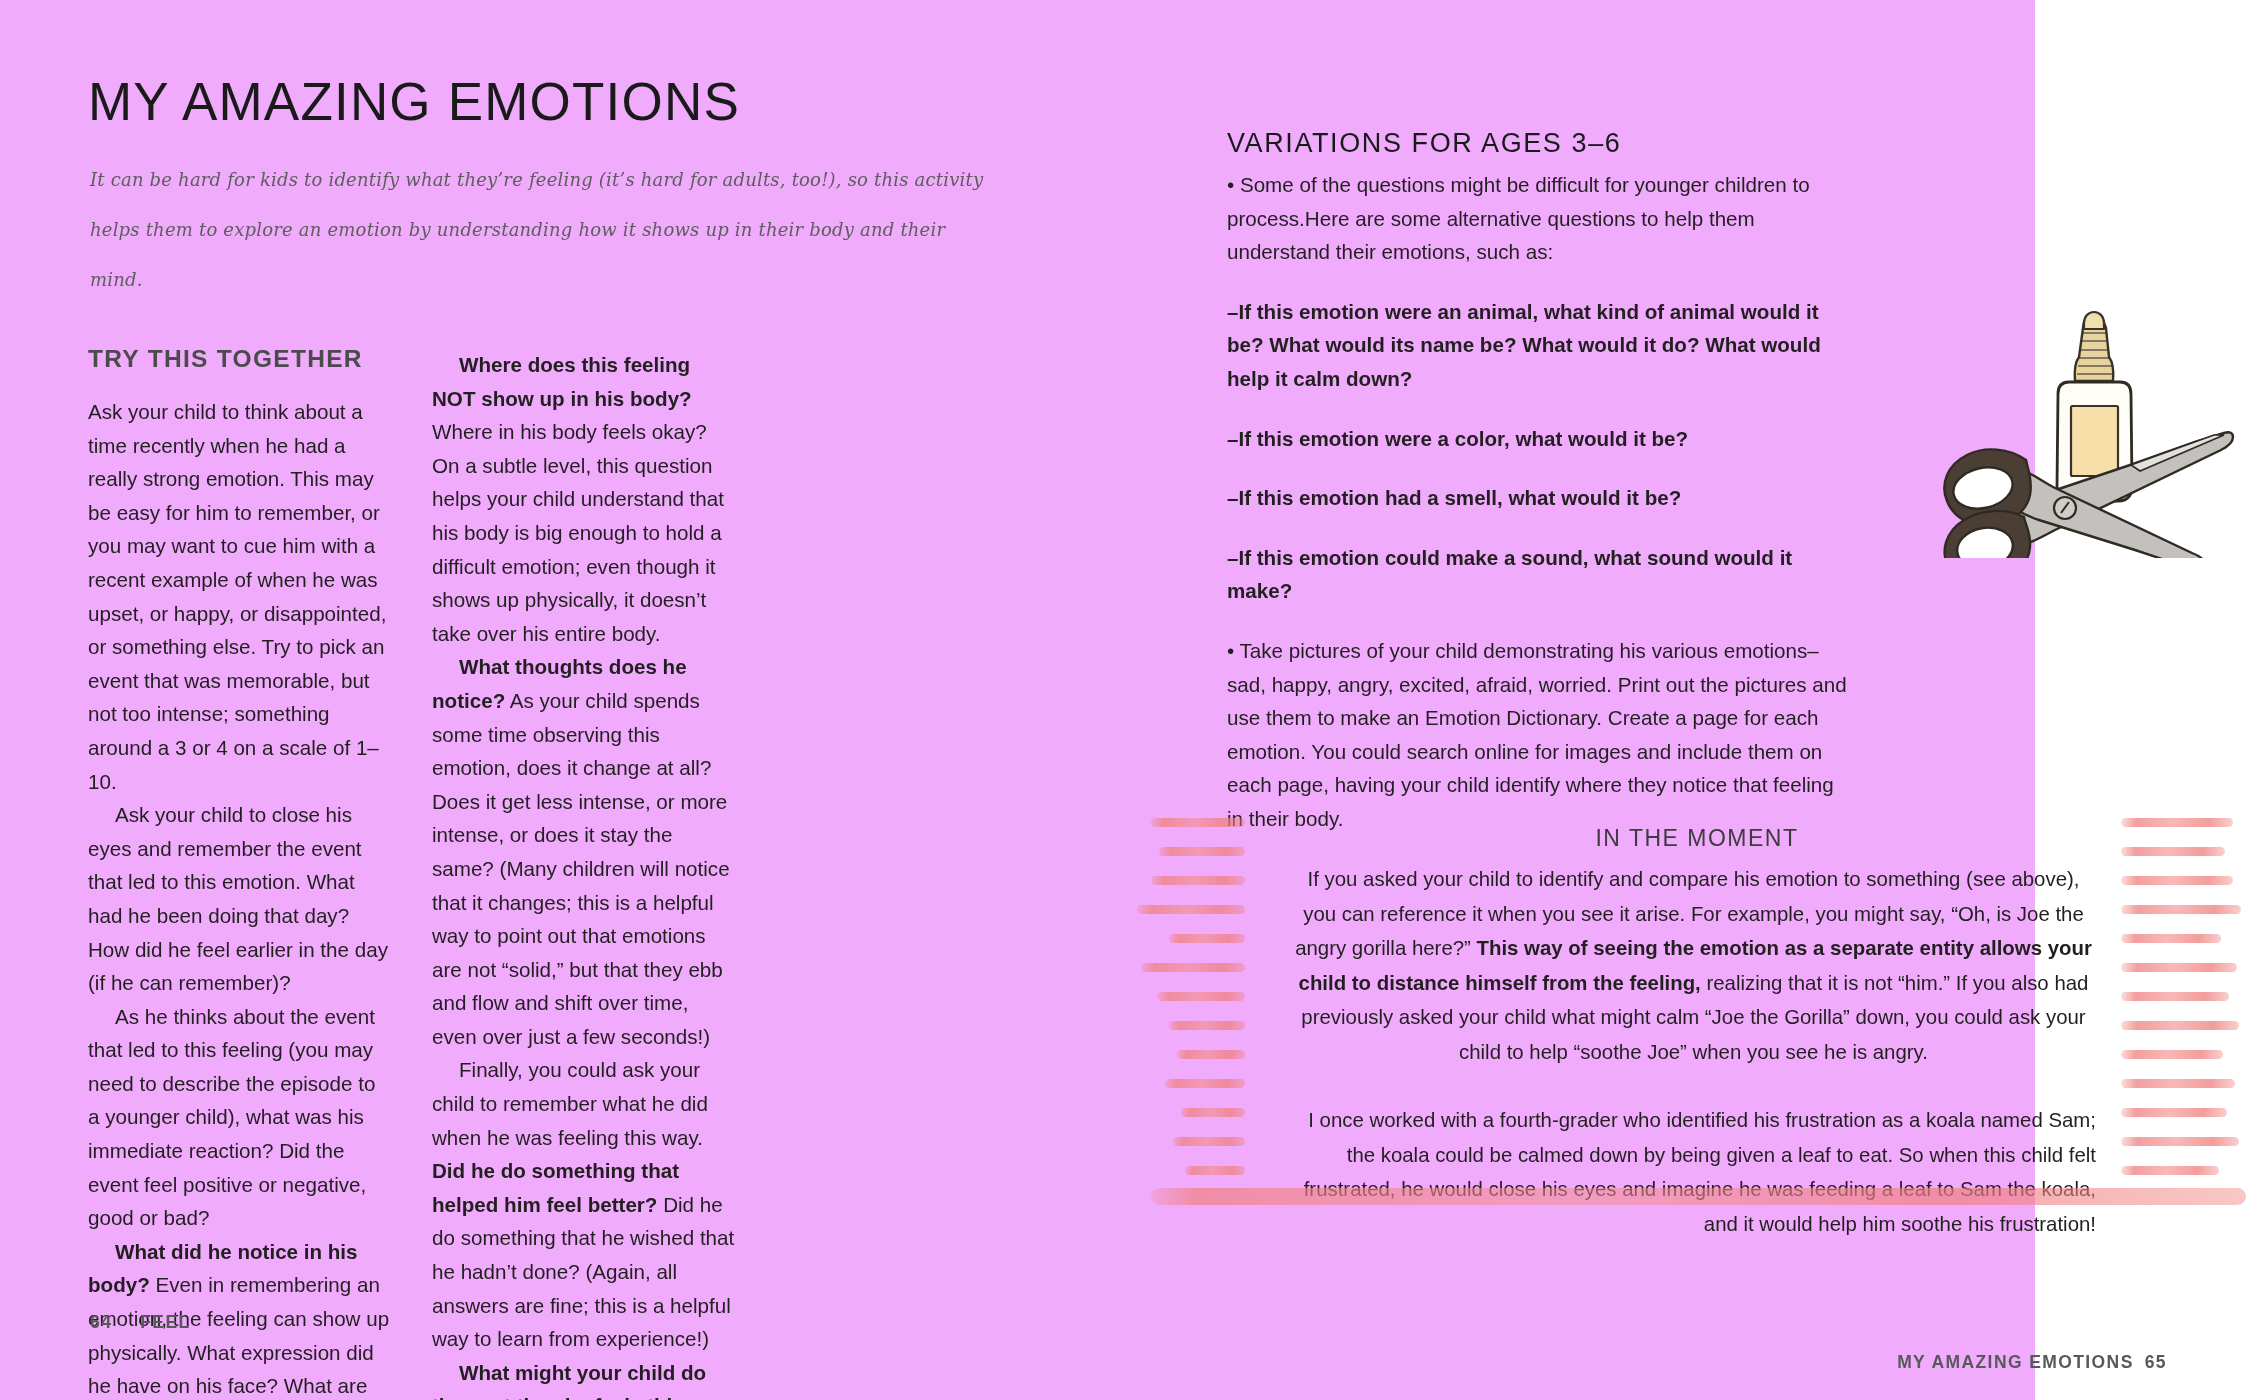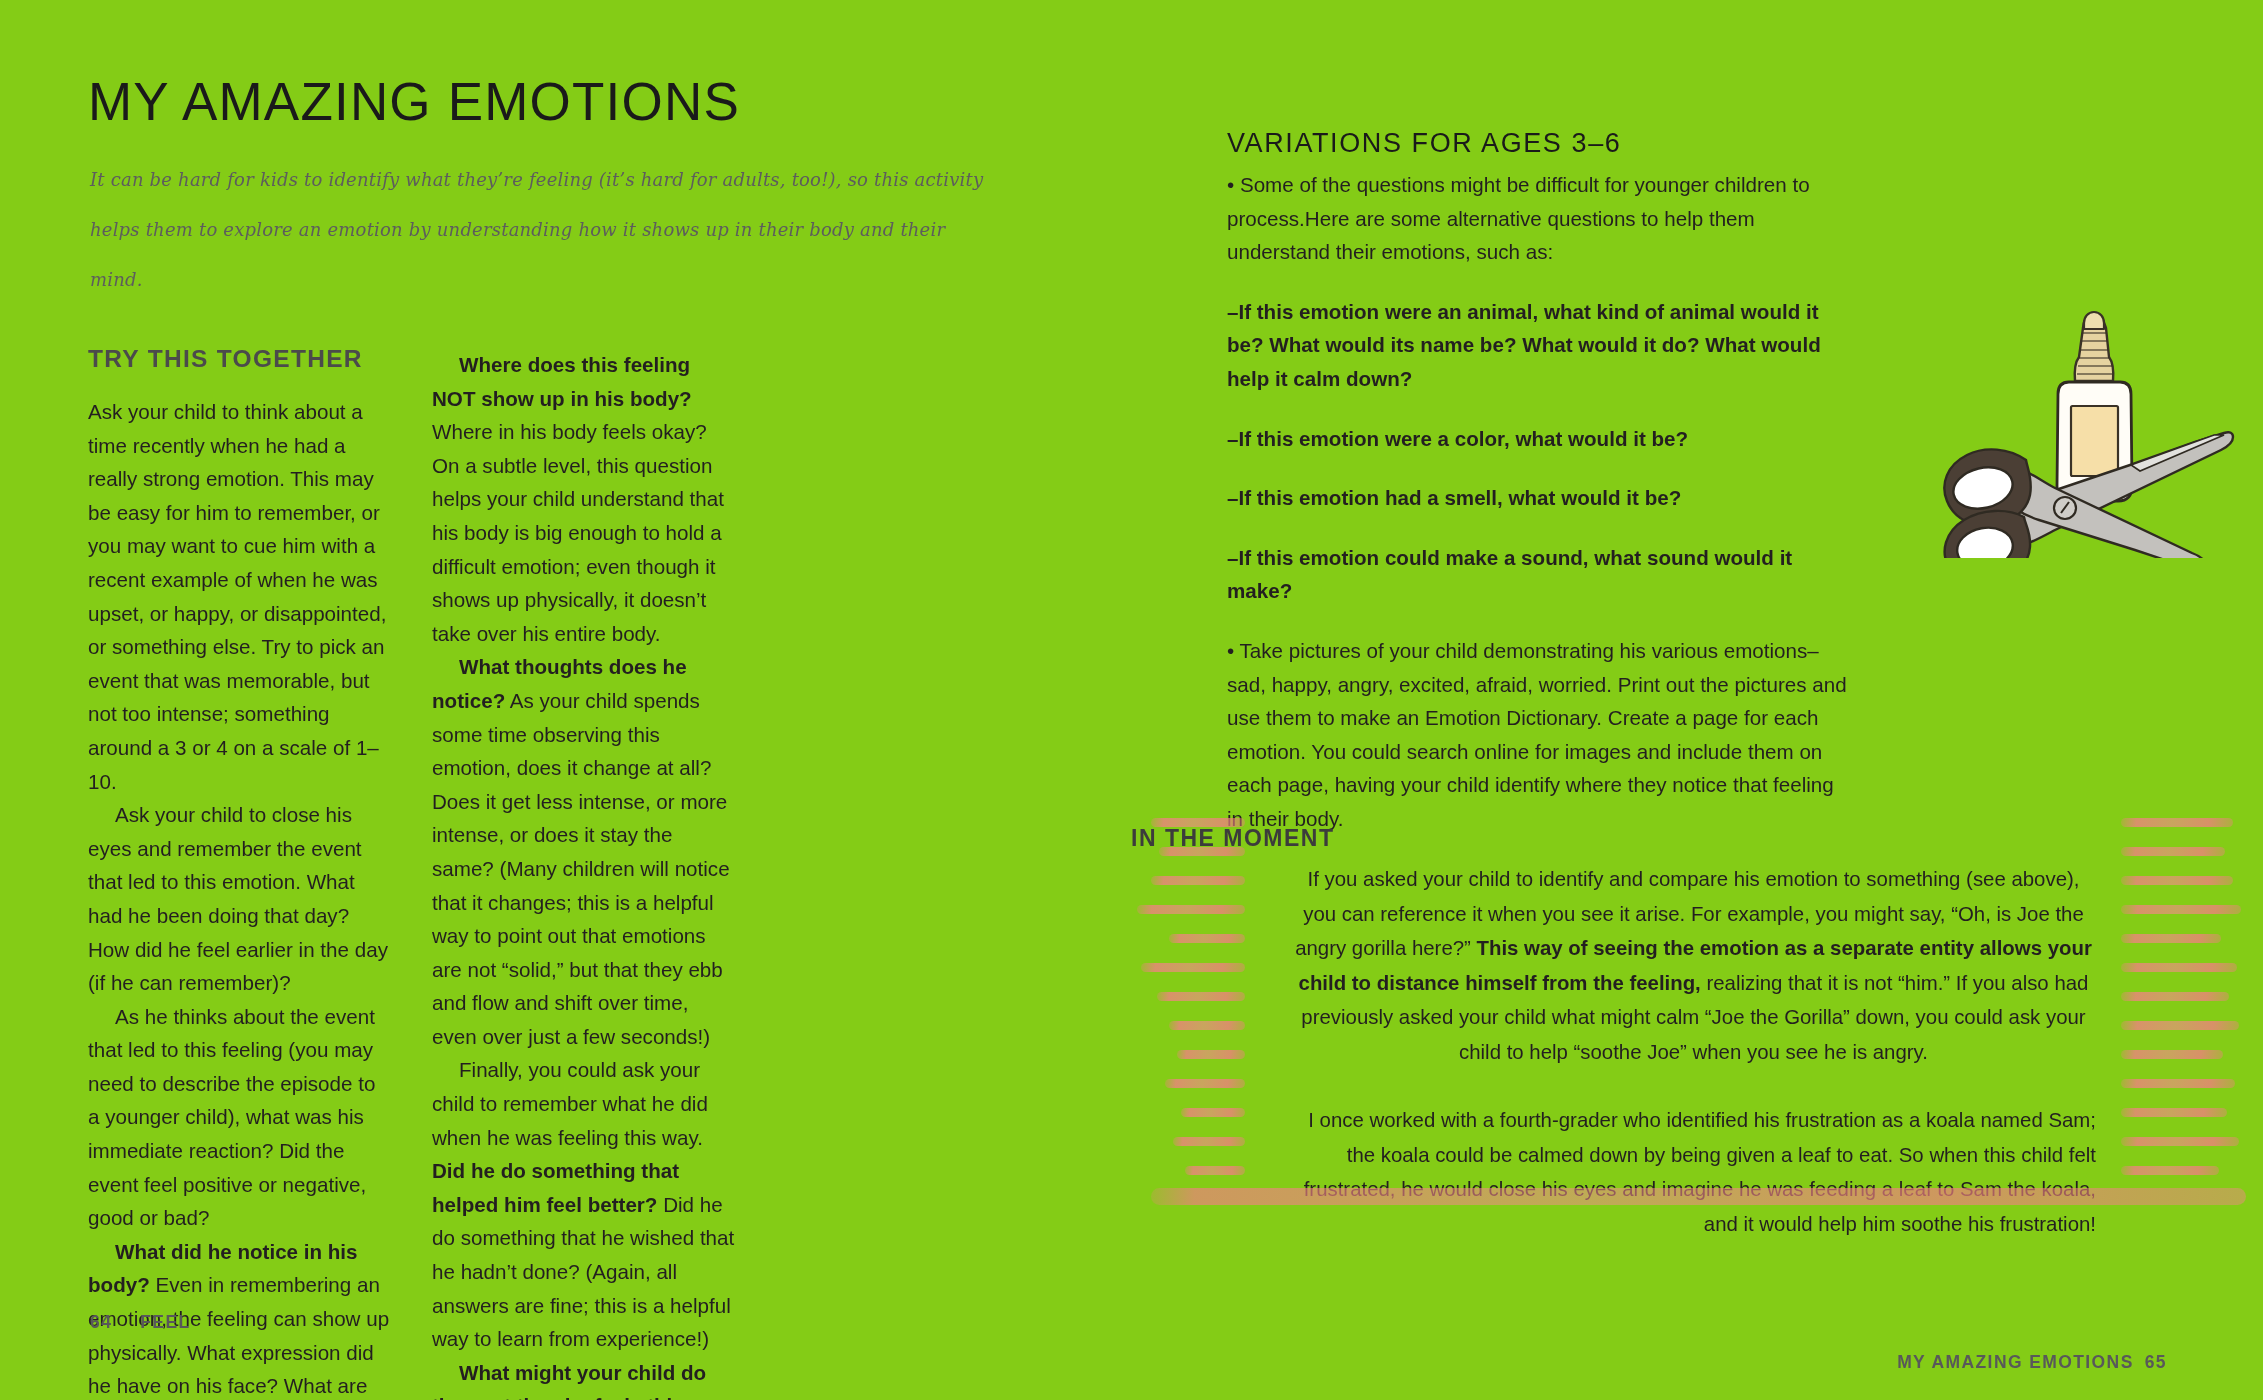--- a/index.html
+++ b/index.html
@@ -11,23 +11,23 @@
     width: 2263px;
     height: 1400px;
     overflow: hidden;
     font-family: "Liberation Sans", sans-serif;
     color: #231f20;
     -webkit-font-smoothing: antialiased;
   }
 
   .spread {
     position: relative;
-    width: 2263px;
+    width: 2035px;
     height: 1400px;
-    background: #84cc16;
+    background: #f0abfc;
   }
 
   
   .page-left {
     position: absolute;
     left: 0; top: 0;
     width: 1131px;
     height: 1400px;
   }
 
@@ -139,22 +139,23 @@
     top: 258px;
     width: 400px;
     height: 260px;
   }
 
   .moment-head {
     position: absolute;
     left: 0;
     top: 785px;
     width: 1132px;
+    text-align: center;
     font-size: 23px;
-    font-weight: 700;
+    font-weight: 400;
     letter-spacing: 1.5px;
     color: #3c3c3c;
   }
 
   .moment-body {
     position: absolute;
     left: 160px;
     top: 822px;
     width: 805px;
     text-align: center;

